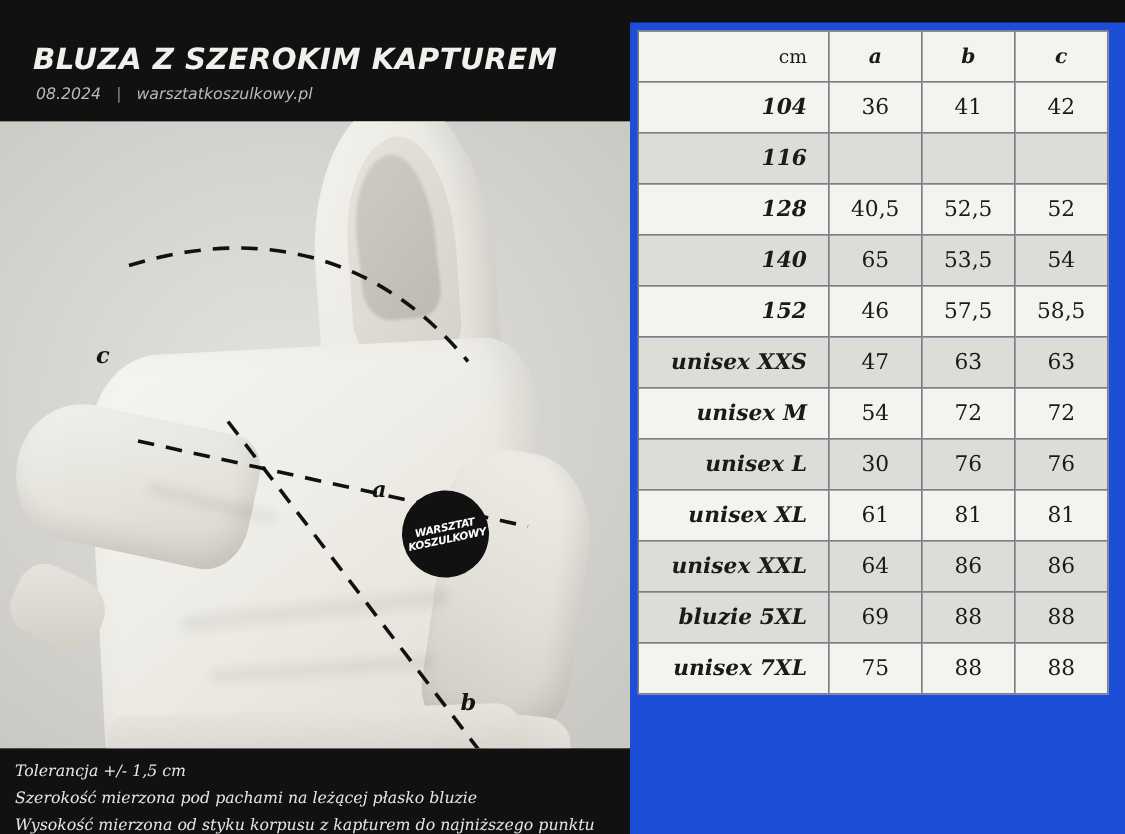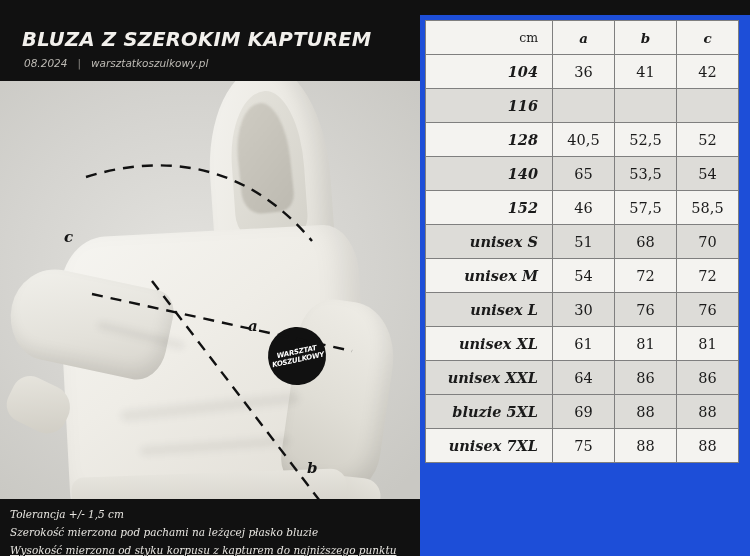--- a/index.html
+++ b/index.html
@@ -208,21 +208,21 @@
     position: absolute;
     left: 10px;
     color: #e8e6e1;
     font-family: "DejaVu Serif", serif;
     font-size: 10.5px;
     font-style: italic;
     white-space: nowrap;
   }
   #note0 { top: 9px; }
   #note1 { top: 27px; }
-  #note2 { top: 45px; text-decoration: underline; }
+  #note2 { top: 45px; }
 
   
   #table-panel {
     position: absolute;
     left: 420px; top: 0;
     width: 330px; height: 556px;
     background: #1d4ed8;
     padding: 5px 12px 5px 5px;
   }
   table#size-table {
@@ -362,24 +362,24 @@
             <td>53,5</td>
             <td>54</td>
           </tr>
           <tr class="row-light">
             <td class="size-cell">152</td>
             <td>46</td>
             <td>57,5</td>
             <td>58,5</td>
           </tr>
           <tr class="row-dark">
-            <td class="size-cell">unisex S</td>
-            <td>51</td>
-            <td>68</td>
-            <td>70</td>
+            <td class="size-cell">unisex XXS</td>
+            <td>47</td>
+            <td>63</td>
+            <td>63</td>
           </tr>
           <tr class="row-light">
             <td class="size-cell">unisex M</td>
             <td>54</td>
             <td>72</td>
             <td>72</td>
           </tr>
           <tr class="row-dark">
             <td class="size-cell">unisex L</td>
             <td>30</td>

